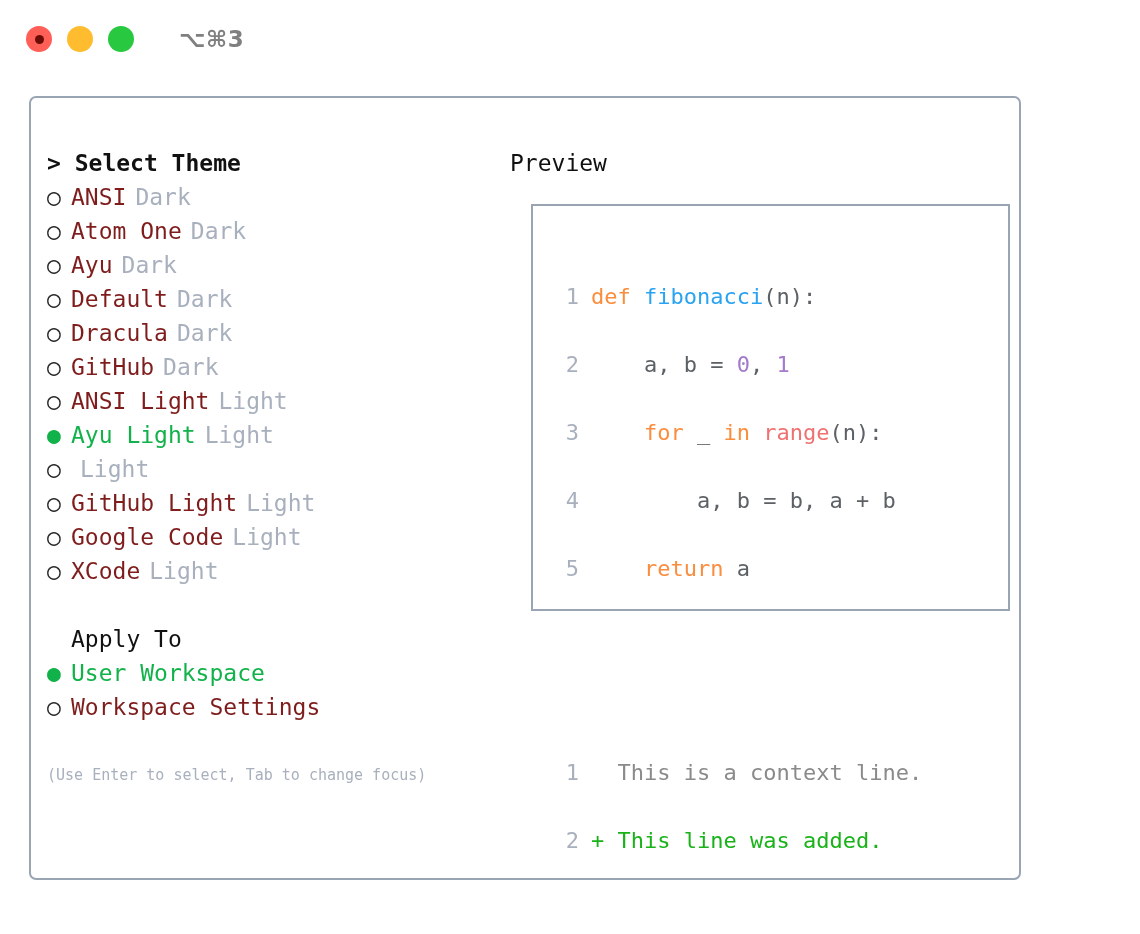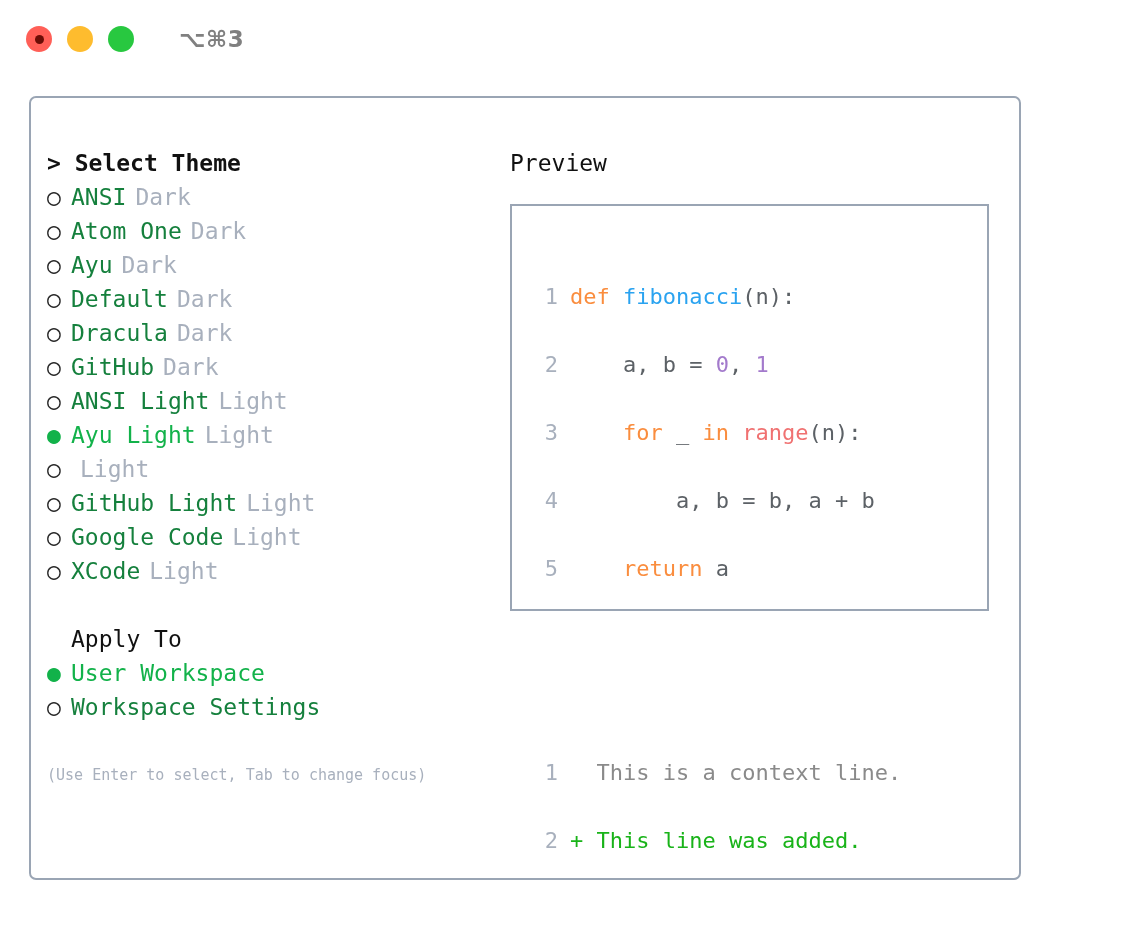--- a/index.html
+++ b/index.html
@@ -121,40 +121,40 @@
     color: #2b2b2b;
   }
   .bullet {
     display: inline-block;
     width: 24px;
     flex: 0 0 24px;
     color: #2b2b2b;
   }
   .opt.selected .bullet,
   .opt.selected .opt-label { color: #12b24a; }
-  .opt-label { color: #15803d; }
+  .opt-label { color: #7f1d1d; }
   .opt-tag {
     color: #a8b0bd;
     padding-left: 9px;
   }
 
   .spacer-block { height: 34px; }
 
   .hint {
     font-size: 15px;
     line-height: 34px;
     color: #a8b0bd;
     width: 408px;
     word-spacing: 0px;
   }
 
   
   .preview-box {
     position: absolute;
-    left: 479px;
+    left: 500px;
     top: 106px;
     width: 479px;
     height: 407px;
     border: 2px solid #9aa5b4;
     box-sizing: border-box;
     background: #ffffff;
     padding-left: 39px;
   }
   .code {
     position: absolute;

